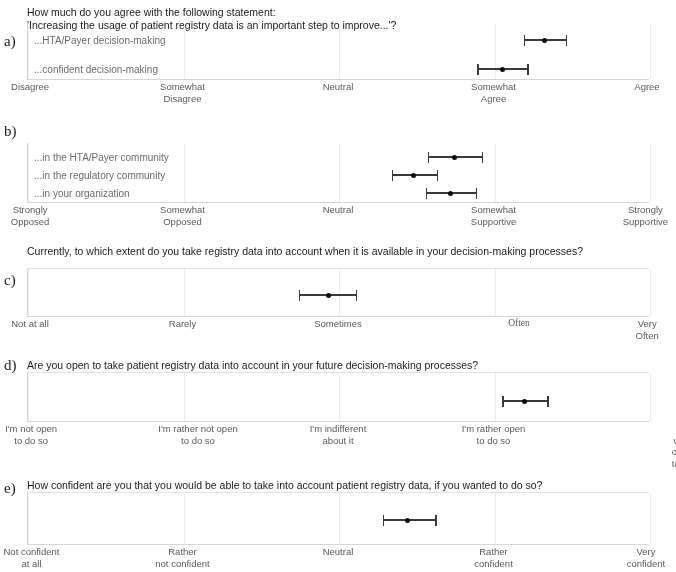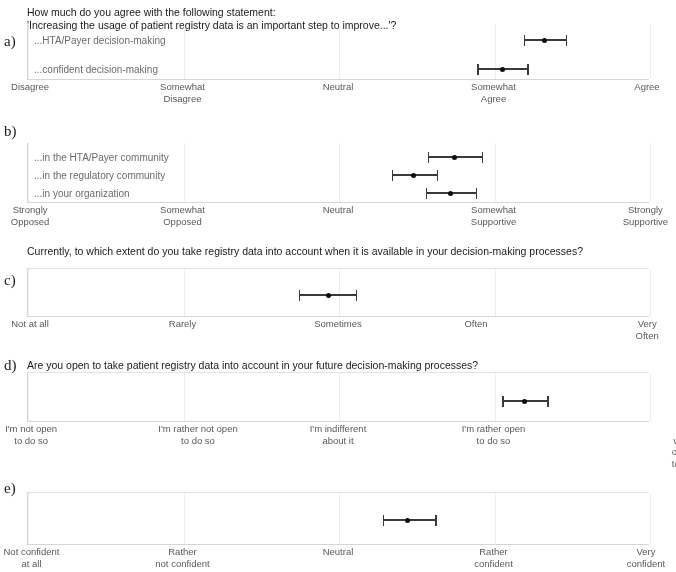--- a/index.html
+++ b/index.html
@@ -184,21 +184,21 @@
         <div class="ibar" style="left: 270.57px; width: 57.535px; background: rgb(58, 58, 58);"></div>
         <div class="icap" style="left: 270.57px; background: rgb(58, 58, 58);"></div>
         <div class="icap" style="left: 328.105px; background: rgb(58, 58, 58);"></div>
         <div class="ipoint" style="left: 300.115px; background: rgb(13, 13, 13);"></div>
       </div>
     </div>
     <div class="axis" style="top: 318px;">
       <div class="ticklabel" style="transform: translateX(-42%); left: 0px; color: rgb(89, 89, 89);">Not at all</div>
       <div class="ticklabel" style="left: 155.5px; color: rgb(89, 89, 89);">Rarely</div>
       <div class="ticklabel" style="left: 311px; color: rgb(89, 89, 89);">Sometimes</div>
-      <div class="ticklabel" style="left: 449px; color: rgb(89, 89, 89);">Often</div>
+      <div class="ticklabel" style="left: 492px; color: rgb(89, 89, 89); font-family: Liberation Serif, serif;">Often</div>
       <div class="ticklabel" style="transform: translateX(-58%); left: 622px; color: rgb(89, 89, 89);">Very Often</div>
     </div>
     <div class="panel-letter" style="top: 357px;">d)</div>
     <div class="panel-question" style="top: 359px;">Are you open to take patient registry data into account in your future decision-making processes?</div>
     <div class="plotbox topline" style="top: 372px; height: 50px;">
       <div class="gridline" style="left: 0px; background: rgb(237, 237, 237);"></div>
       <div class="gridline" style="left: 155.5px; background: rgb(237, 237, 237);"></div>
       <div class="gridline" style="left: 311px; background: rgb(237, 237, 237);"></div>
       <div class="gridline" style="left: 466.5px; background: rgb(237, 237, 237);"></div>
       <div class="gridline" style="left: 622px; background: rgb(237, 237, 237);"></div>
@@ -215,20 +215,21 @@
       <div class="ticklabel" style="left: 171px; color: rgb(89, 89, 89);">I'm rather not open
 to do so</div>
       <div class="ticklabel" style="left: 311px; color: rgb(89, 89, 89);">I'm indifferent
 about it</div>
       <div class="ticklabel" style="left: 466.5px; color: rgb(89, 89, 89);">I'm rather open
 to do so</div>
       <div class="ticklabel" style="transform: translateX(-58%); left: 657px; color: rgb(89, 89, 89); text-align: center;">I'm very open
 to do so</div>
     </div>
     <div class="panel-letter" style="top: 480px;">e)</div>
+    <div class="panel-question" style="top: 479px;">How confident are you that you would be able to take into account patient registry data, if you wanted to do so?</div>
     <div class="plotbox topline" style="top: 492px; height: 53px;">
       <div class="gridline" style="left: 0px; background: rgb(237, 237, 237);"></div>
       <div class="gridline" style="left: 155.5px; background: rgb(237, 237, 237);"></div>
       <div class="gridline" style="left: 311px; background: rgb(237, 237, 237);"></div>
       <div class="gridline" style="left: 466.5px; background: rgb(237, 237, 237);"></div>
       <div class="gridline" style="left: 622px; background: rgb(237, 237, 237);"></div>
       <div class="interval" style="top: 27px; left: 0px; right: 0px;">
         <div class="ibar" style="left: 354.54px; width: 52.87px; background: rgb(58, 58, 58);"></div>
         <div class="icap" style="left: 354.54px; background: rgb(58, 58, 58);"></div>
         <div class="icap" style="left: 407.41px; background: rgb(58, 58, 58);"></div>

